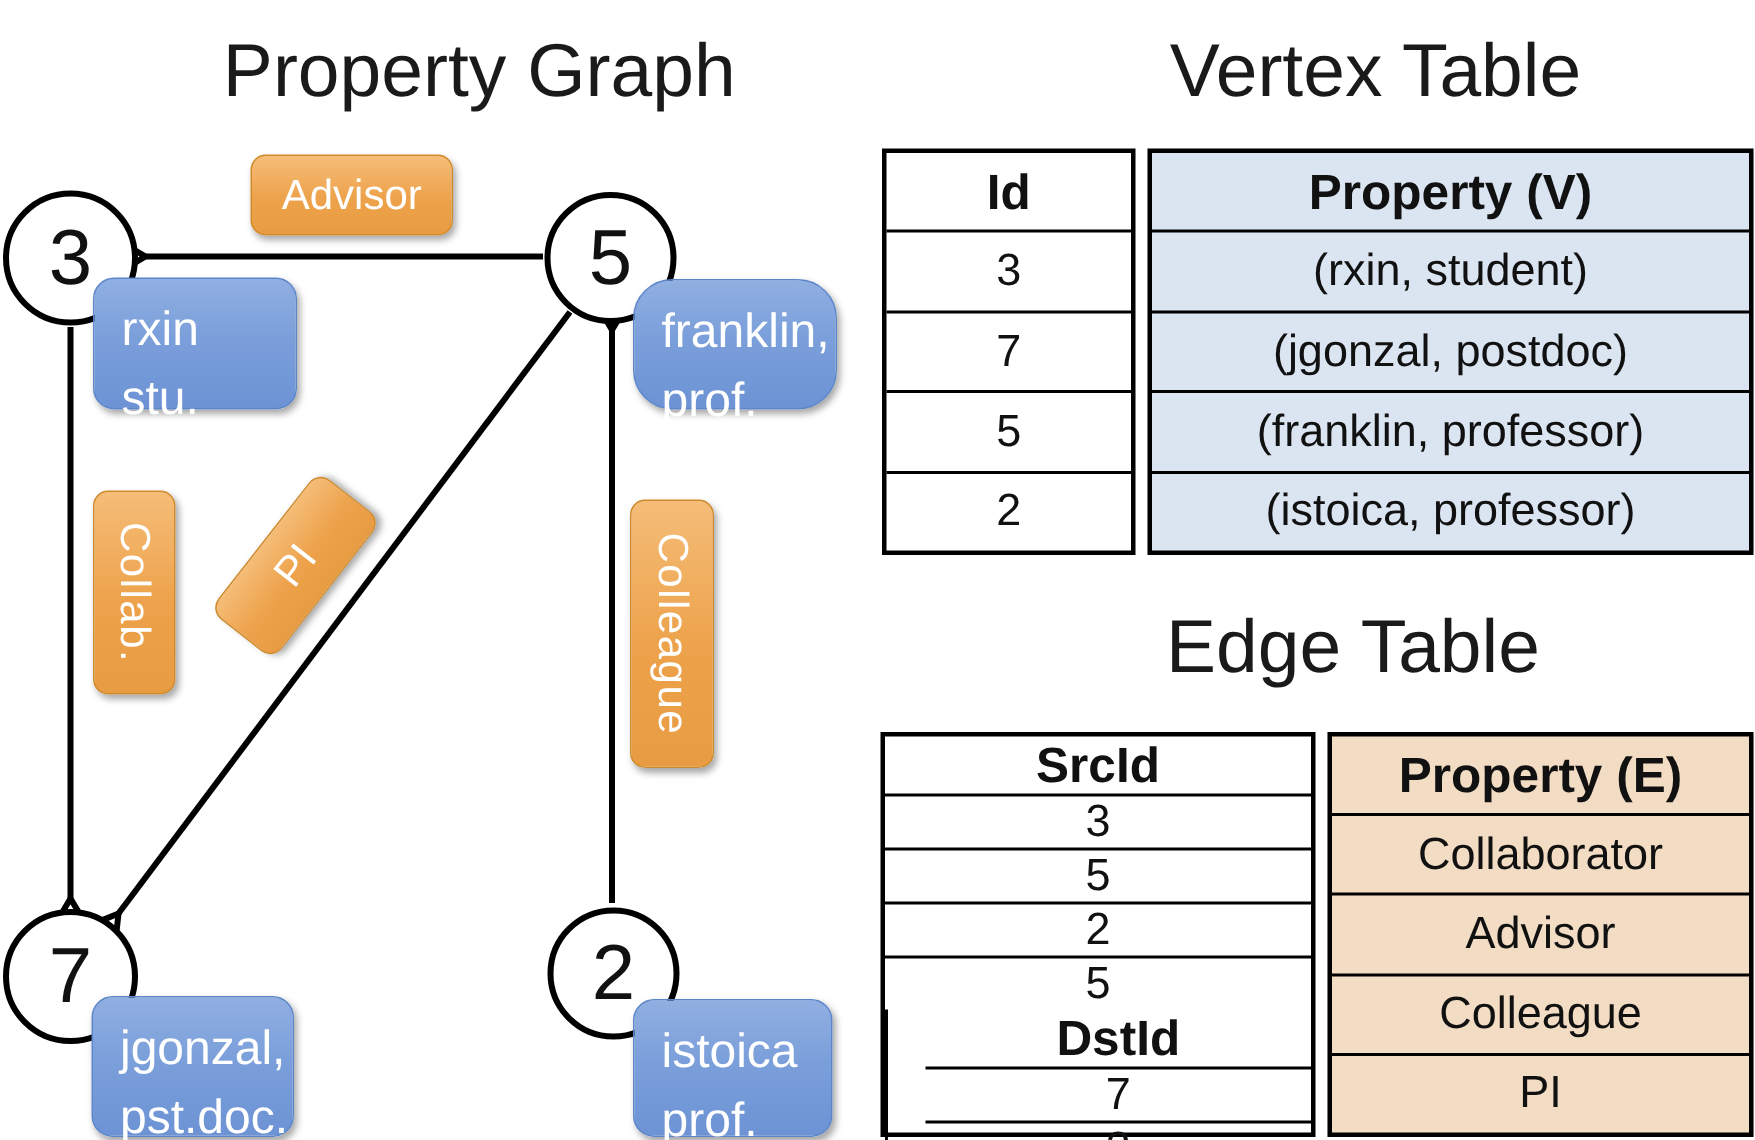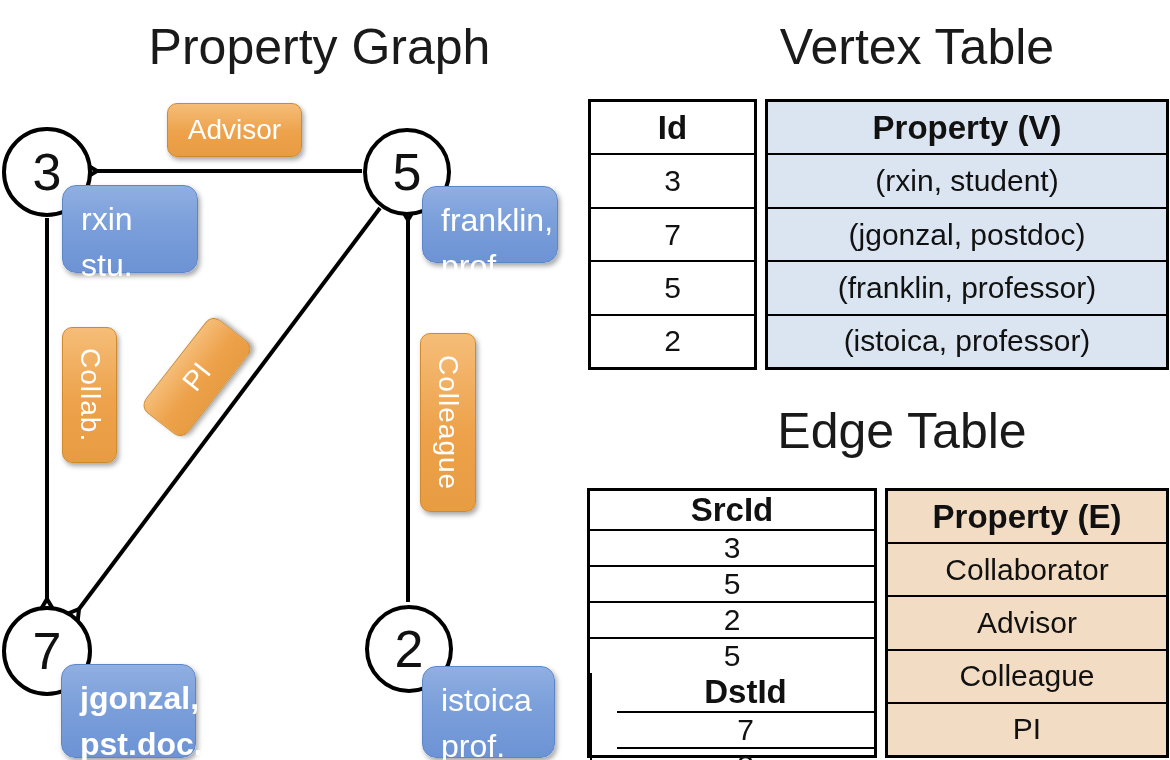--- a/index.html
+++ b/index.html
@@ -95,25 +95,25 @@
   <span>PI</span>
 </div>
 <div class="elabel" style="left:420px;top:333px;width:56px;height:179px;">
   <span class="vtext">Colleague</span>
 </div>
 
 <div class="vcard" style="left:62px;top:185px;width:136px;height:88px;">
   <div>rxin</div>
   <div>stu.</div>
 </div>
-<div class="vcard" style="left:422px;top:186px;width:136px;height:77px;">
+<div class="vcard" style="left:422px;top:186px;width:136px;height:87px;border-radius:26px;">
   <div>franklin,</div>
   <div>prof.</div>
 </div>
-<div class="vcard" style="left:61px;top:664px;width:135px;height:94px;font-weight:bold;">
+<div class="vcard" style="left:61px;top:664px;width:135px;height:94px;">
   <div>jgonzal,</div>
   <div>pst.doc.</div>
 </div>
 <div class="vcard" style="left:422px;top:666px;width:133px;height:92px;">
   <div>istoica</div>
   <div>prof.</div>
 </div>
 
 <div class="abs title" style="left:600px;top:18px;width:570px;">Vertex Table</div>
 

